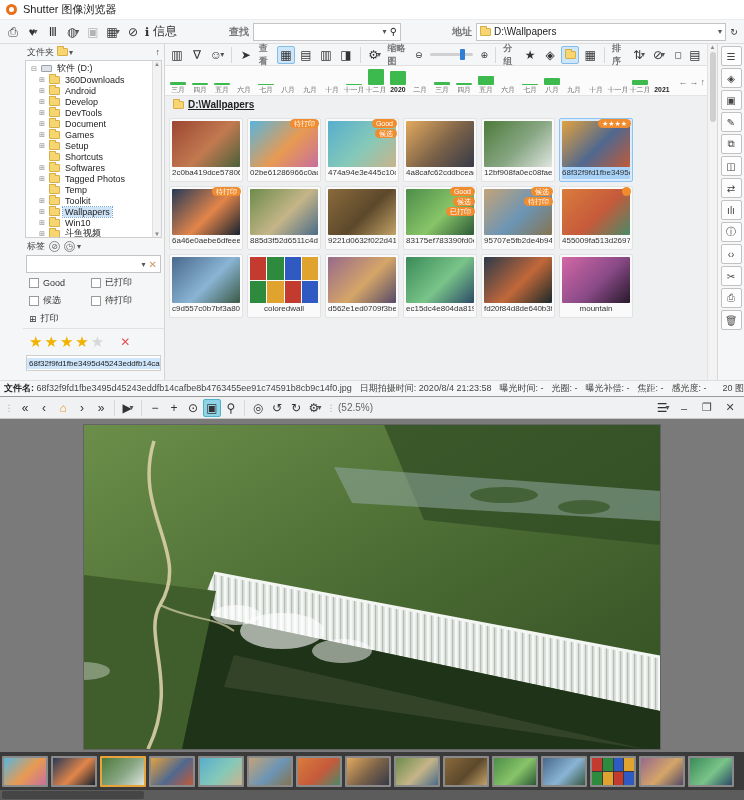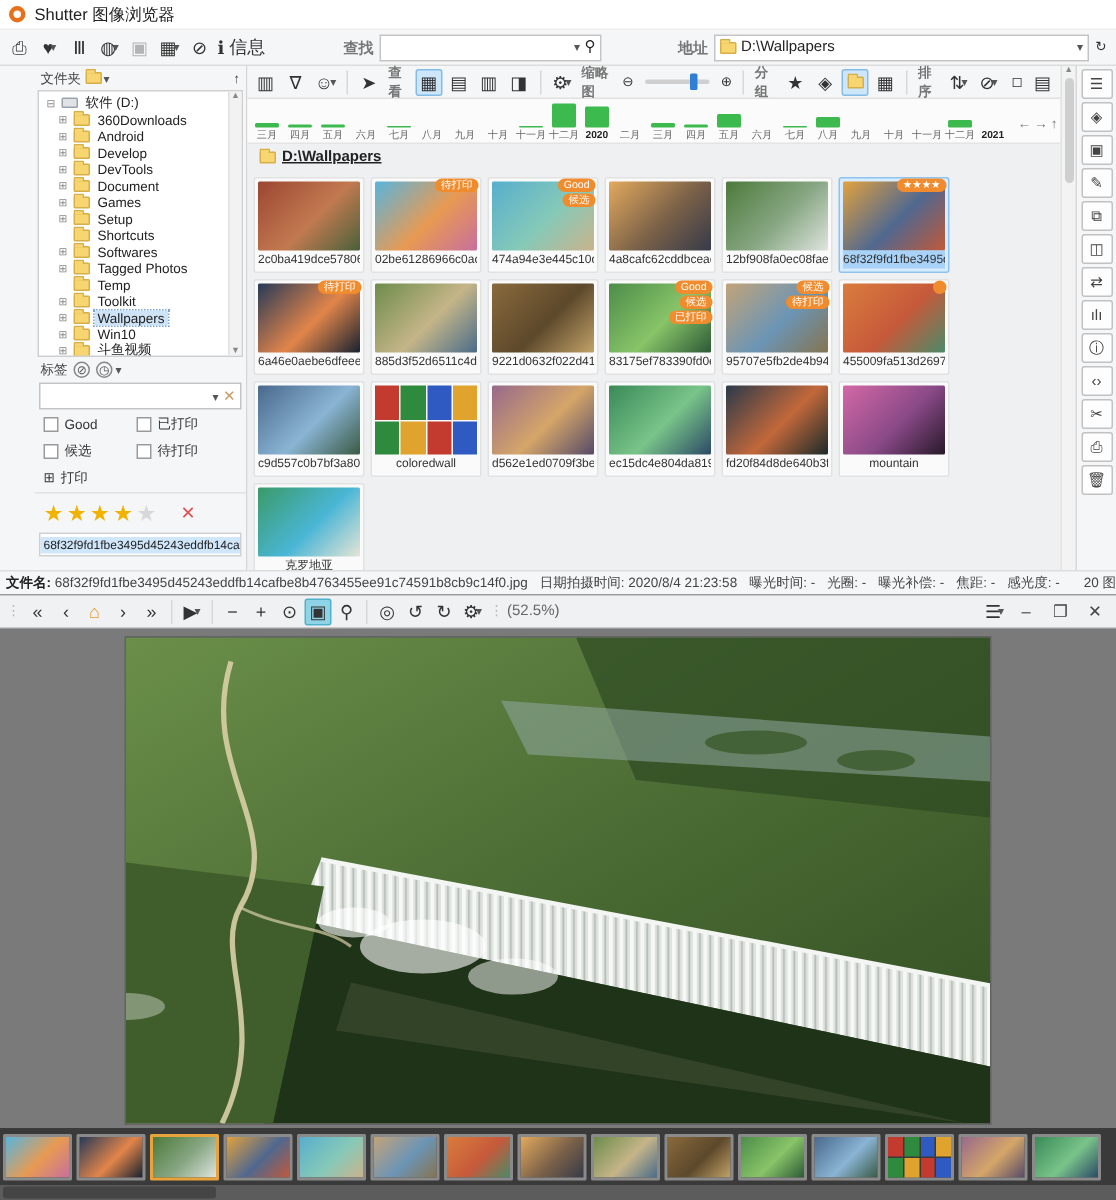--- a/index.html
+++ b/index.html
@@ -544,24 +544,20 @@
               <div class="img" style="background: linear-gradient(135deg, rgb(58, 138, 88) 0%, rgb(121, 196, 137) 55%, rgb(43, 74, 102) 100%);"></div>
               <div class="cap">ec15dc4e804da819b...</div>
             </div>
             <div class="card">
               <div class="img" style="background: linear-gradient(135deg, rgb(43, 58, 74) 0%, rgb(194, 104, 58) 55%, rgb(26, 42, 42) 100%);"></div>
               <div class="cap">fd20f84d8de640b3f3...</div>
             </div>
             <div class="card">
               <div class="img" style="background: linear-gradient(135deg, rgb(211, 104, 165) 0%, rgb(138, 74, 136) 55%, rgb(39, 25, 42) 100%);"></div>
               <div class="cap">mountain</div>
-            </div>
-            <div class="card">
-              <div class="img" style="background: linear-gradient(135deg, rgb(58, 154, 104) 0%, rgb(74, 182, 214) 55%, rgb(229, 229, 213) 100%);"></div>
-              <div class="cap">克罗地亚</div>
             </div>
           </div>
       </div>
 
       <div class="gsb">
         <span>▲</span>
         <div class="thumbv"></div>
       </div>
 
       <div class="rtools" id="rtools">

